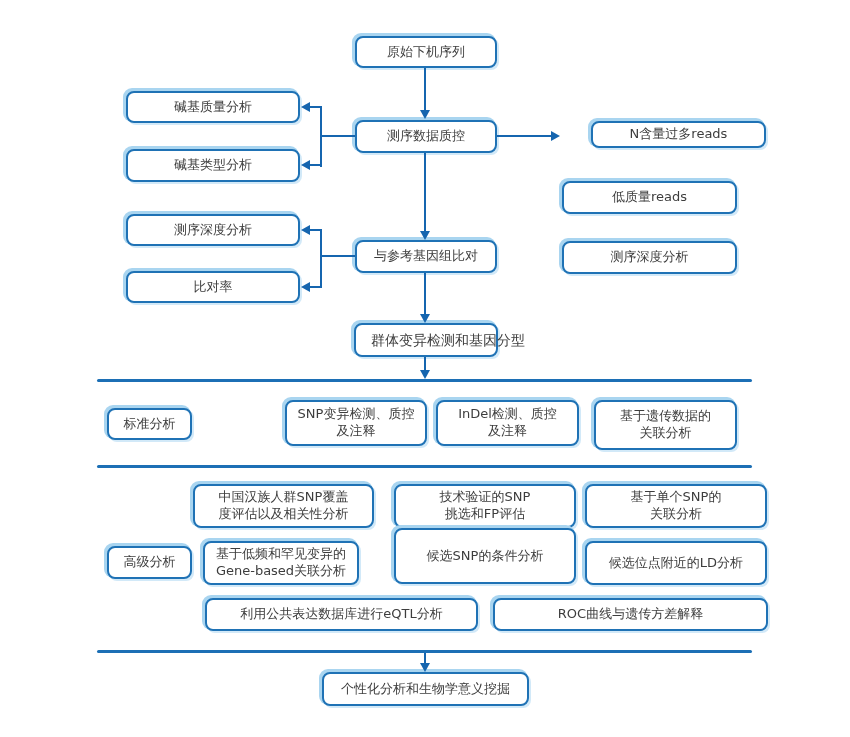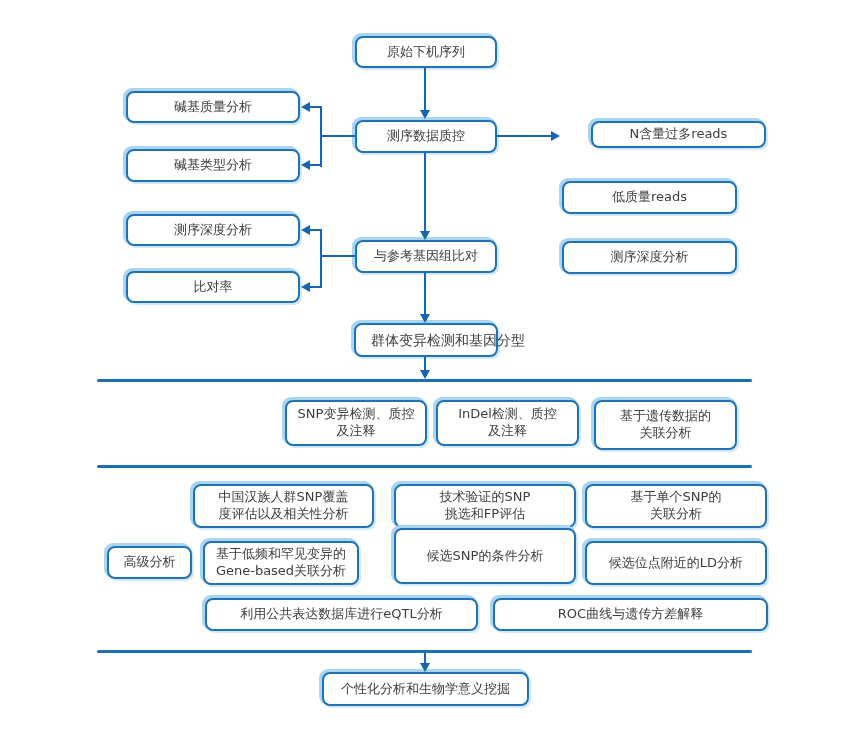--- a/index.html
+++ b/index.html
@@ -73,20 +73,23 @@
     <span>低质量reads</span>
   </div>
   <div class="node" style="left:562px;top:241px;width:175px;height:33px">
     <span>测序深度分析</span>
   </div>
 
   <div class="divider" style="top:379px"></div>
   <div class="divider" style="top:465px"></div>
   <div class="divider" style="top:650px"></div>
 
+  <div class="node" style="left:107px;top:408px;width:85px;height:32px">
+    <span>标准分析</span>
+  </div>
 
   <div class="node" style="left:285px;top:400px;width:142px;height:46px">
     <span>SNP变异检测、质控</span>
     <span>及注释</span>
   </div>
   <div class="node" style="left:436px;top:400px;width:143px;height:46px">
     <span>InDel检测、质控</span>
     <span>及注释</span>
   </div>
   <div class="node" style="left:594px;top:400px;width:143px;height:50px">

